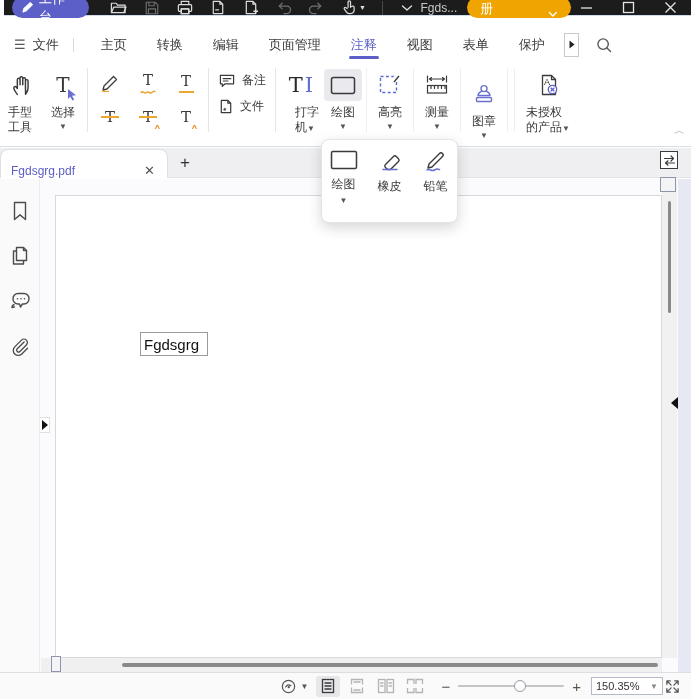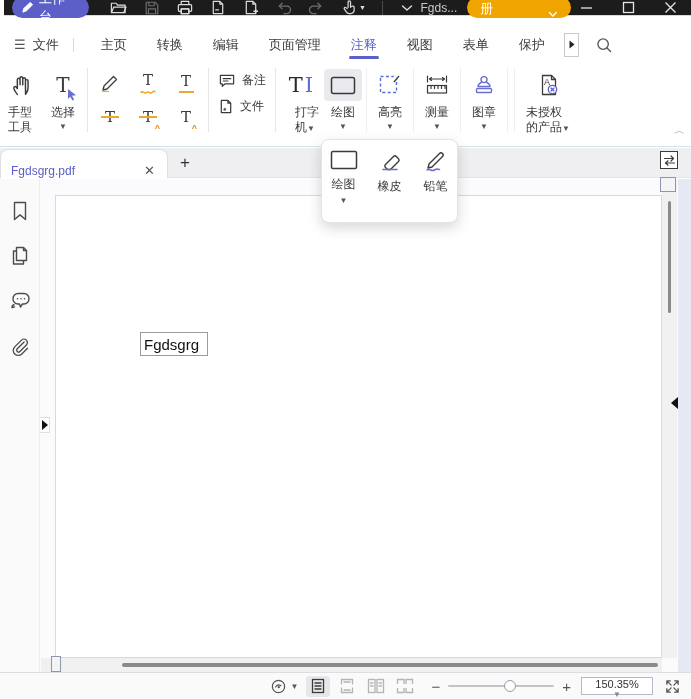--- a/index.html
+++ b/index.html
@@ -88,21 +88,21 @@
   .statusbar { position:absolute; bottom:0; left:0; width:691px; height:27px; background:#fafafa; border-top:1px solid #dddde2; display:flex; align-items:center; justify-content:flex-end; padding-right:11px; }
   .st-ic { display:flex; align-items:center; justify-content:center; cursor:pointer; color:#555; }
   .st-eye { margin-right:2px; }
   .st-dd { font-size:8px; color:#555; margin:0 8px 0 2px; cursor:pointer; }
   .lay-ic { width:24px; height:21px; display:flex; align-items:center; justify-content:center; margin-right:5px; border-radius:3px; cursor:pointer; color:#b4b4b4; }
   .lay-ic.active { background:#e7e7ea; color:#3a3a3a; }
   .zoom-minus,.zoom-plus { font-size:15px; color:#555; cursor:pointer; padding:0 4px; }
   .slider { position:relative; width:106px; height:14px; margin:0 4px; cursor:pointer; }
   .slider .track { position:absolute; left:0; right:0; top:6px; height:2px; background:#c4c4c8; border-radius:1px; }
   .slider .thumb { position:absolute; left:53%; top:1px; width:12px; height:12px; background:#fff; border:1px solid #9a9aa2; border-radius:50%; }
-  .zoom-box { display:flex; align-items:center; width:72px; height:18px; border:1px solid #b4bac6; background:#fff; margin:0 12px 0 6px; padding:0 4px; cursor:pointer;flex-direction:column; }
+  .zoom-box { display:flex; align-items:center; width:72px; height:18px; border:1px solid #b4bac6; background:#fff; margin:0 2px 0 6px; padding:0 4px; cursor:pointer; }
   .zoom-box .zv { flex:1; font-size:11px; color:#333; }
   .zoom-box .za { font-size:8px; color:#888; }
 </style>
 </head>
 <body>
 
 <div class="titlebar">
   <div class="ws-btn">
     <span>
       <svg width="13" height="13" viewBox="0 0 14 14">
@@ -355,21 +355,21 @@
         <svg width="24" height="20" viewBox="0 0 24 20" fill="none" stroke="#3a3a3a" stroke-width="1.2" stroke-linecap="round">
             <path d="M2.5 1v6M21.5 1v6M4.5 4h15M4.5 4l2-1.4M4.5 4l2 1.4M19.5 4l-2-1.4M19.5 4l-2 1.4"></path>
             <rect x="2.5" y="10.5" width="19" height="7.5"></rect>
             <path d="M6 10.5v3M9.5 10.5v3M13 10.5v3M16.5 10.5v3M20 10.5v3"></path>
           </svg>
       </div>
       <span class="rb-lbl">测量</span>
       <span class="rb-arrow">▼</span>
     </div>
     <div class="rb-sep" style="background:#efefef;"></div>
-    <div class="rb-btn" style="width:40px;">
+    <div class="rb-btn" style="width:40px;justify-content:flex-end;">
       <div class="rb-ico">
         <svg width="22" height="21" viewBox="0 0 22 21" fill="none" stroke="#6a6fd0" stroke-width="1.4" stroke-linejoin="round">
             <circle cx="11" cy="4.6" r="3"></circle>
             <path d="M8.8 7.2c-2.2 1-3.8 2.2-3.8 4.3h12c0-2.1-1.6-3.3-3.8-4.3"></path>
             <rect x="3.5" y="13.5" width="15" height="4" rx="1"></rect>
           </svg>
       </div>
       <span class="rb-lbl">图章</span>
       <span class="rb-arrow">▼</span>
     </div>

